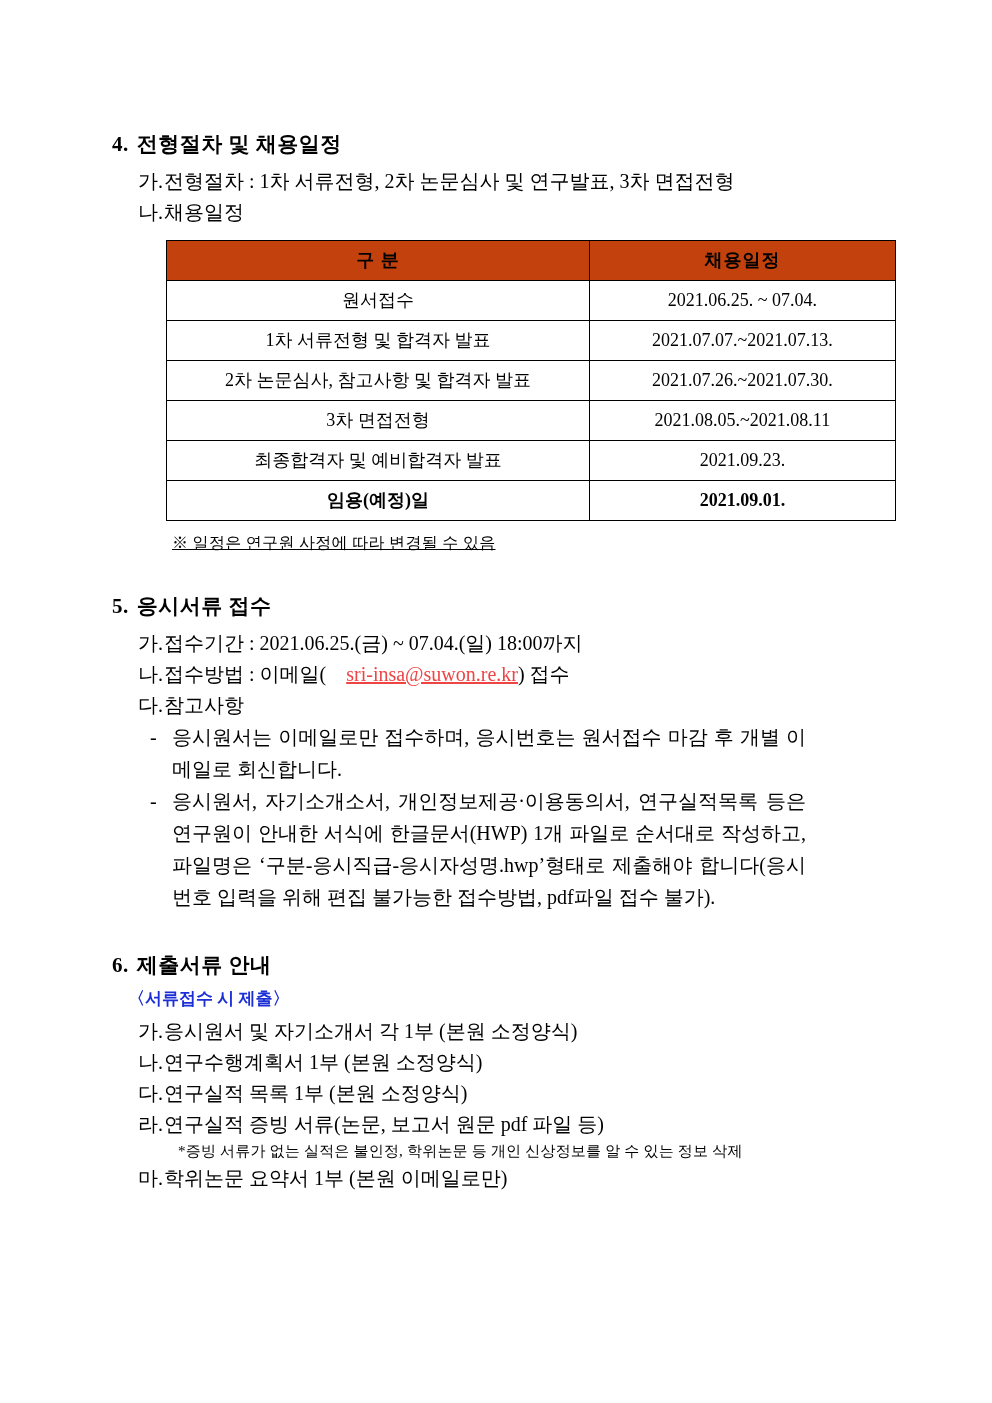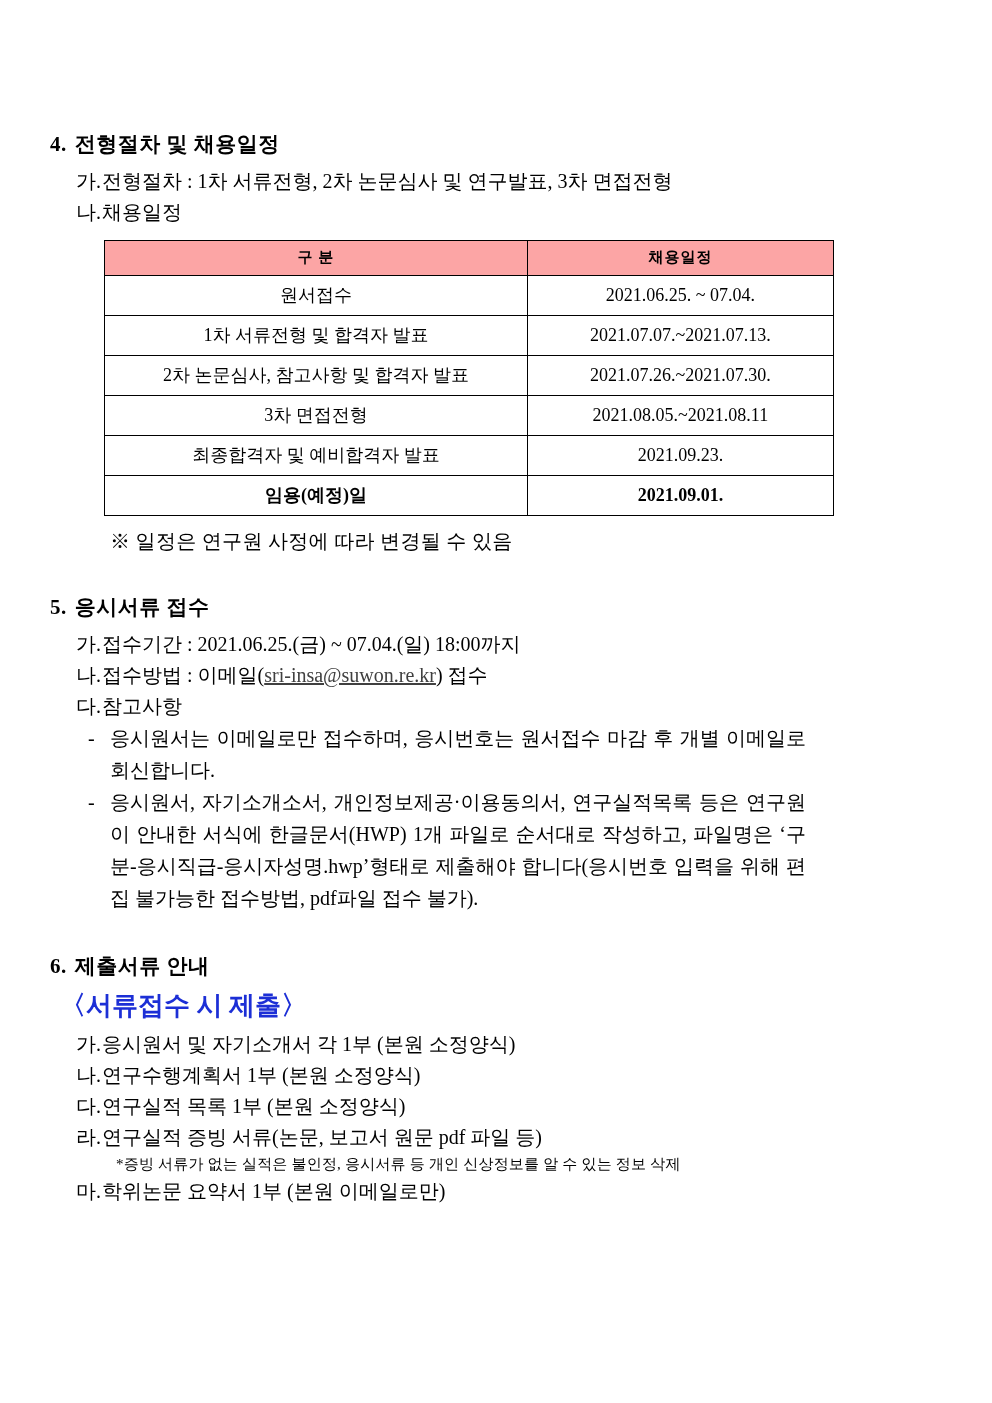--- a/index.html
+++ b/index.html
@@ -11,21 +11,21 @@
     width: 992px;
     min-height: 1403px;
     font-family: "Liberation Serif", "DejaVu Serif", serif;
     color: #000000;
     position: relative;
   }
   .page {
     width: 896px;
     min-height: 1403px;
     box-sizing: border-box;
-    padding: 130px 90px 40px 50px;
+    padding: 130px 90px 40px 112px;
   }
   .section {
     margin-bottom: 6px;
   }
   .sec-head {
     font-size: 21px;
     font-weight: bold;
     letter-spacing: 0.5px;
     margin: 0 0 8px 0;
   }
@@ -53,60 +53,62 @@
     table-layout: fixed;
   }
   table.schedule td, table.schedule th {
     border: 1px solid #000000;
     font-size: 18px;
     text-align: center;
     padding: 7px 4px 8px 4px;
     font-weight: normal;
   }
   table.schedule thead th {
-    background: #fca5a5;
-    font-weight: bold;
-    font-size: 15px;
+    background: #c2410c;
+    font-weight: bold;
+    font-size: 18px;
     letter-spacing: 1px;
     margin-left: 36px;
   }
   table.schedule col.c1 { width: 58%; }
   table.schedule col.c2 { width: 42%; }
   tr.bold-row td {
     font-weight: bold;
   }
   .note {
-    font-size: 20px;
+    font-size: 16px;
     margin: 12px 0 0 60px;
     letter-spacing: 0.3px;
+    text-decoration: underline;
   }
   .gap-lg { height: 32px; }
   .dash-item {
     font-size: 20px;
     line-height: 1.6;
     margin-left: 38px;
     display: flex;
     align-items: flex-start;
   }
   .dash-item .marker {
     width: 22px;
     flex: 0 0 22px;
   }
   .dash-item .body {
     flex: 1;
     text-align: justify;
   }
   a.mail {
-    color: #404040;
+    color: #ef4444;
+    margin-left: 20px;
   }
   .blue-head {
     color: #1c2fd6;
-    font-size: 26px;
-    font-weight: bold;
-    margin: 4px 0 6px 10px;
+    font-size: 17px;
+    font-weight: bold;
+    margin: 4px 0 6px 16px;
   }
   .strong-inline {
     font-weight: normal;
   }
   .small-note {
     font-size: 15px;
     margin-left: 66px;
     letter-spacing: 0.2px;
     line-height: 1.5;
   }
@@ -226,21 +228,21 @@
     </div>
     <div class="item">
       <span class="marker">다.</span>
       <span class="body">연구실적 목록 1부 (본원 소정양식)</span>
     </div>
     <div class="item">
       <span class="marker">라.</span>
       <span class="body">연구실적 증빙 서류(논문, 보고서 원문 pdf 파일 등)</span>
     </div>
 
-    <div class="small-note">*증빙 서류가 없는 실적은 불인정, 응시서류 등 개인 신상정보를 알 수 있는 정보 삭제</div>
+    <div class="small-note">*증빙 서류가 없는 실적은 불인정, 학위논문 등 개인 신상정보를 알 수 있는 정보 삭제</div>
 
     <div class="item">
       <span class="marker">마.</span>
       <span class="body">학위논문 요약서 1부 (본원 이메일로만)</span>
     </div>
   </div>
 
 </div>
 
 </body></html>

